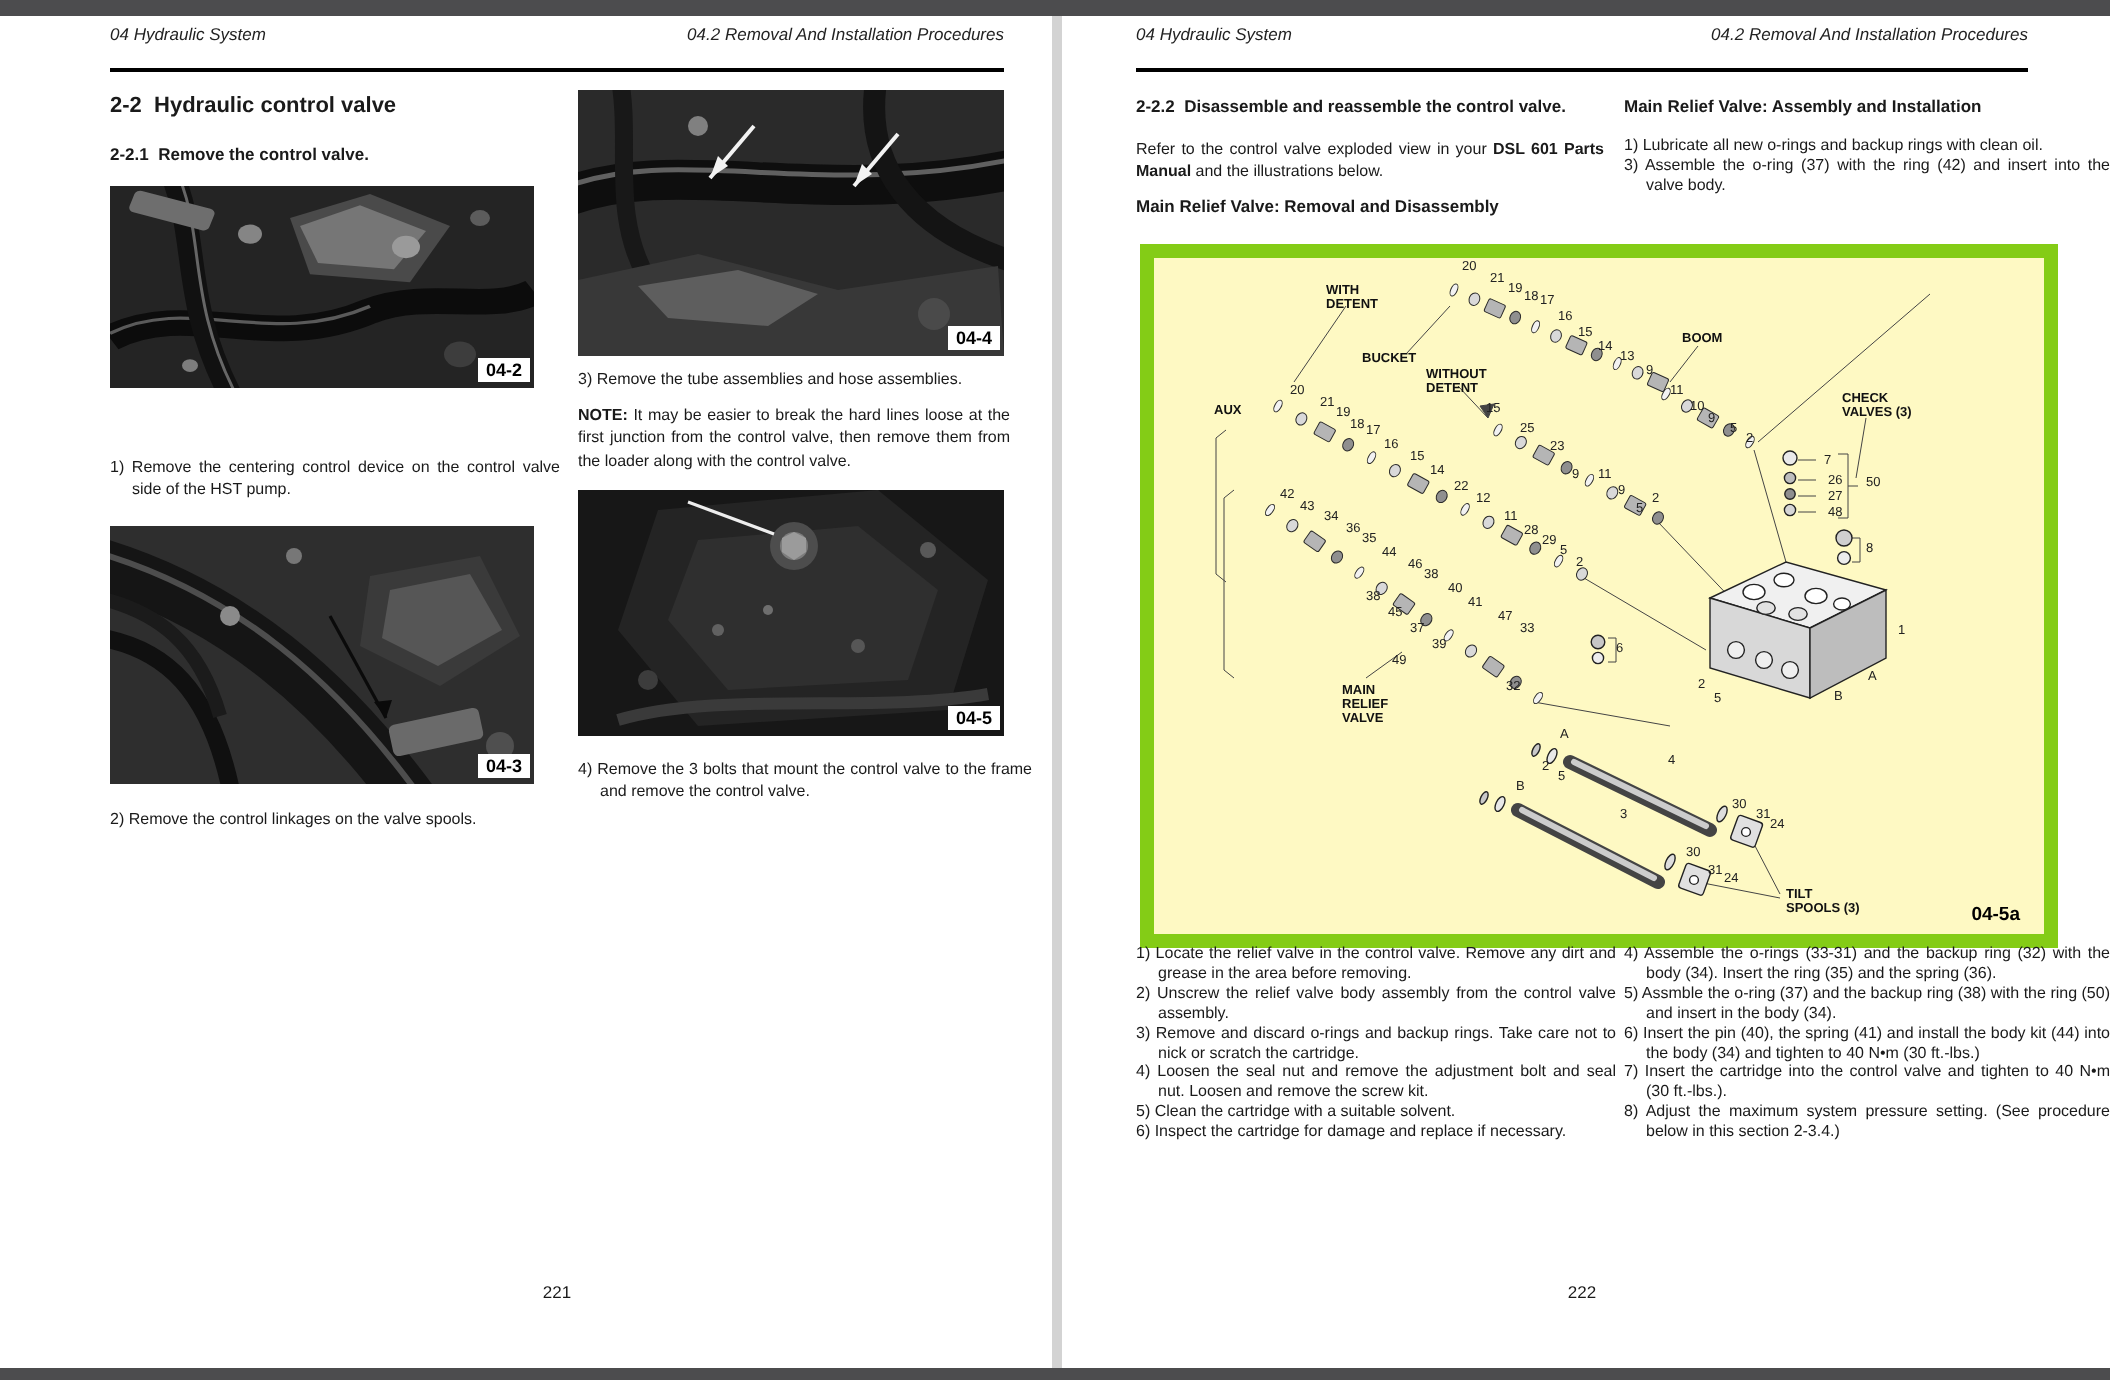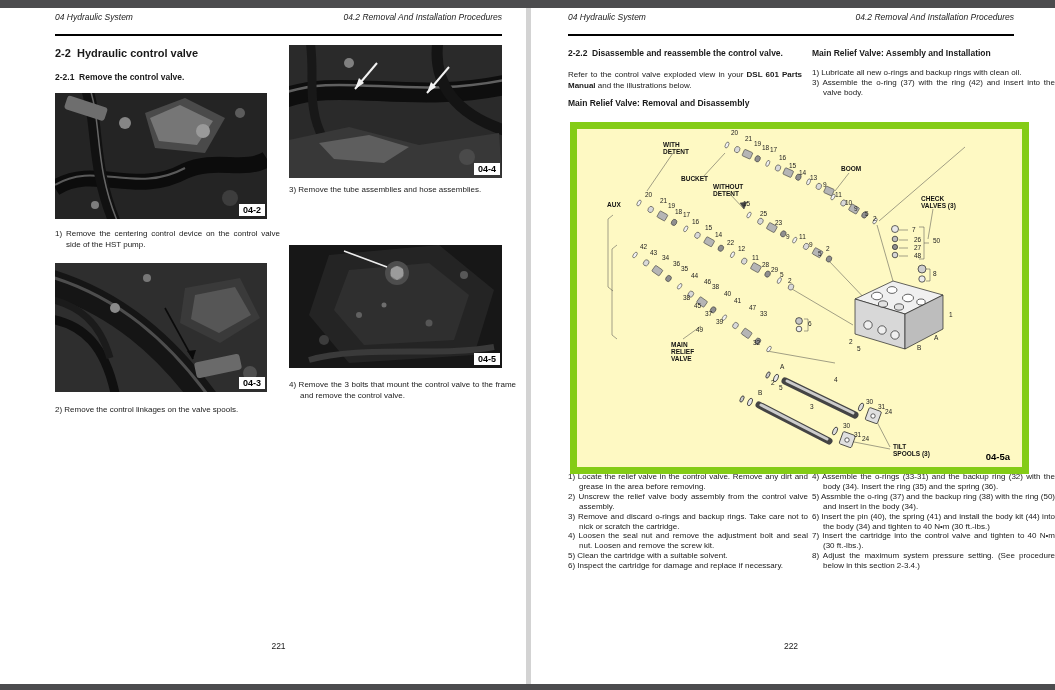--- a/index.html
+++ b/index.html
@@ -41,21 +41,21 @@
 <div class="page-divider"></div>
 
 <div class="page page-left">
   <div class="abs pg-head" style="left:55px;top:4px;">04 Hydraulic System</div>
   <div class="abs pg-head" style="right:24px;top:4px;">04.2 Removal And Installation Procedures</div>
   <div class="abs rule" style="left:55px;top:26px;width:447px;"></div>
 
   <div class="abs h1" style="left:55px;top:39px;">2-2  Hydraulic control valve</div>
   <div class="abs bhead" style="left:55px;top:64px;">2-2.1  Remove the control valve.</div>
 
-  <div class="photo" style="left:55px;top:85px;width:212px;height:126px;text-decoration:underline;">
+  <div class="photo" style="left:55px;top:85px;width:212px;height:101px;text-decoration:underline;">
     <svg viewBox="0 0 212 126" preserveAspectRatio="none">
       <rect width="212" height="126" fill="#242424"></rect>
       <path d="M0,95 C40,70 80,105 130,78 C160,64 190,80 212,66" stroke="#0c0c0c" stroke-width="16" fill="none"></path>
       <path d="M0,92 C40,67 80,102 130,75" stroke="#5a5a5a" stroke-width="2" fill="none"></path>
       <path d="M30,-10 C45,30 35,70 60,130" stroke="#111111" stroke-width="12" fill="none"></path>
       <path d="M33,-10 C48,30 38,70 63,130" stroke="#666666" stroke-width="1.5" fill="none"></path>
       <polygon points="90,20 130,5 170,25 150,60 100,55" fill="#4a4a4a"></polygon>
       <polygon points="95,25 125,12 158,28 142,52 104,48" fill="#767676"></polygon>
       <circle cx="148" cy="38" r="7" fill="#9a9a9a"></circle>
       <circle cx="70" cy="30" r="6" fill="#858585"></circle>
@@ -104,20 +104,24 @@
       <line x1="88" y1="18" x2="66" y2="44" stroke="#f2f2f2" stroke-width="2"></line>
       <polygon points="66,44 75,38 70,33" fill="#f2f2f2"></polygon>
       <line x1="160" y1="22" x2="138" y2="48" stroke="#f2f2f2" stroke-width="2"></line>
       <polygon points="138,48 147,42 142,37" fill="#f2f2f2"></polygon>
     </svg>
     <div class="photo-label">04-4</div>
   </div>
 
   <div class="abs step" style="left:289px;top:176px;width:216px;">3) Remove the tube assemblies and hose assemblies.</div>
 
+  <div class="abs note" style="left:289px;top:194px;width:216px;">
+    <b>NOTE:</b>
+    <span>It may be easier to break the hard lines loose at the first junction from the control valve, then remove them from the loader along with the control valve.</span>
+  </div>
 
   <div class="photo" style="left:289px;top:237px;width:213px;height:123px;">
     <svg viewBox="0 0 213 123" preserveAspectRatio="none">
       <rect width="213" height="123" fill="#171717"></rect>
       <polygon points="40,10 150,0 205,45 185,110 60,118 20,70" fill="#242424"></polygon>
       <polygon points="60,25 140,18 180,50 165,95 75,100 45,65" fill="#2f2f2f"></polygon>
       <circle cx="108" cy="28" r="12" fill="#4d4d4d"></circle>
       <circle cx="108" cy="28" r="7" fill="#7c7c7c"></circle>
       <polygon points="108,21 114,24 114,31 108,35 102,31 102,24" fill="#9b9b9b"></polygon>
       <line x1="55" y1="6" x2="98" y2="22" stroke="#ededed" stroke-width="1.6"></line>

